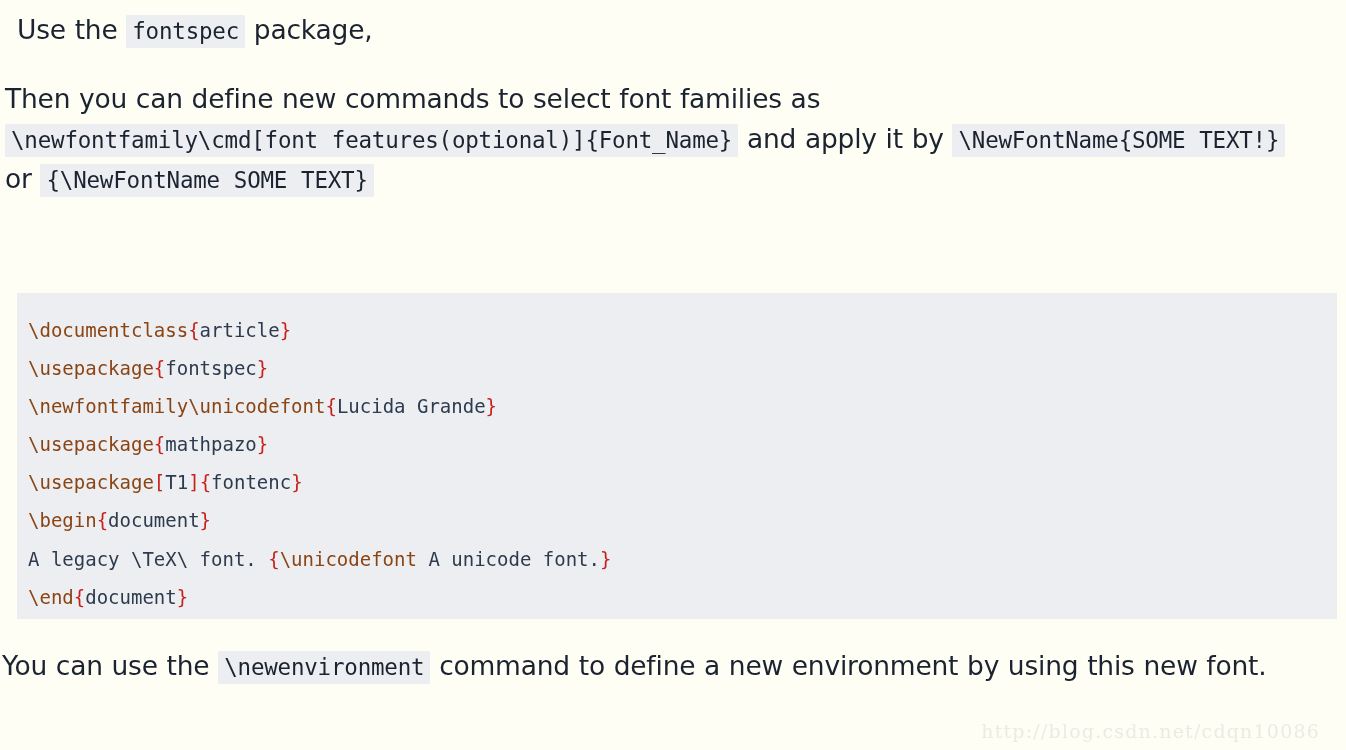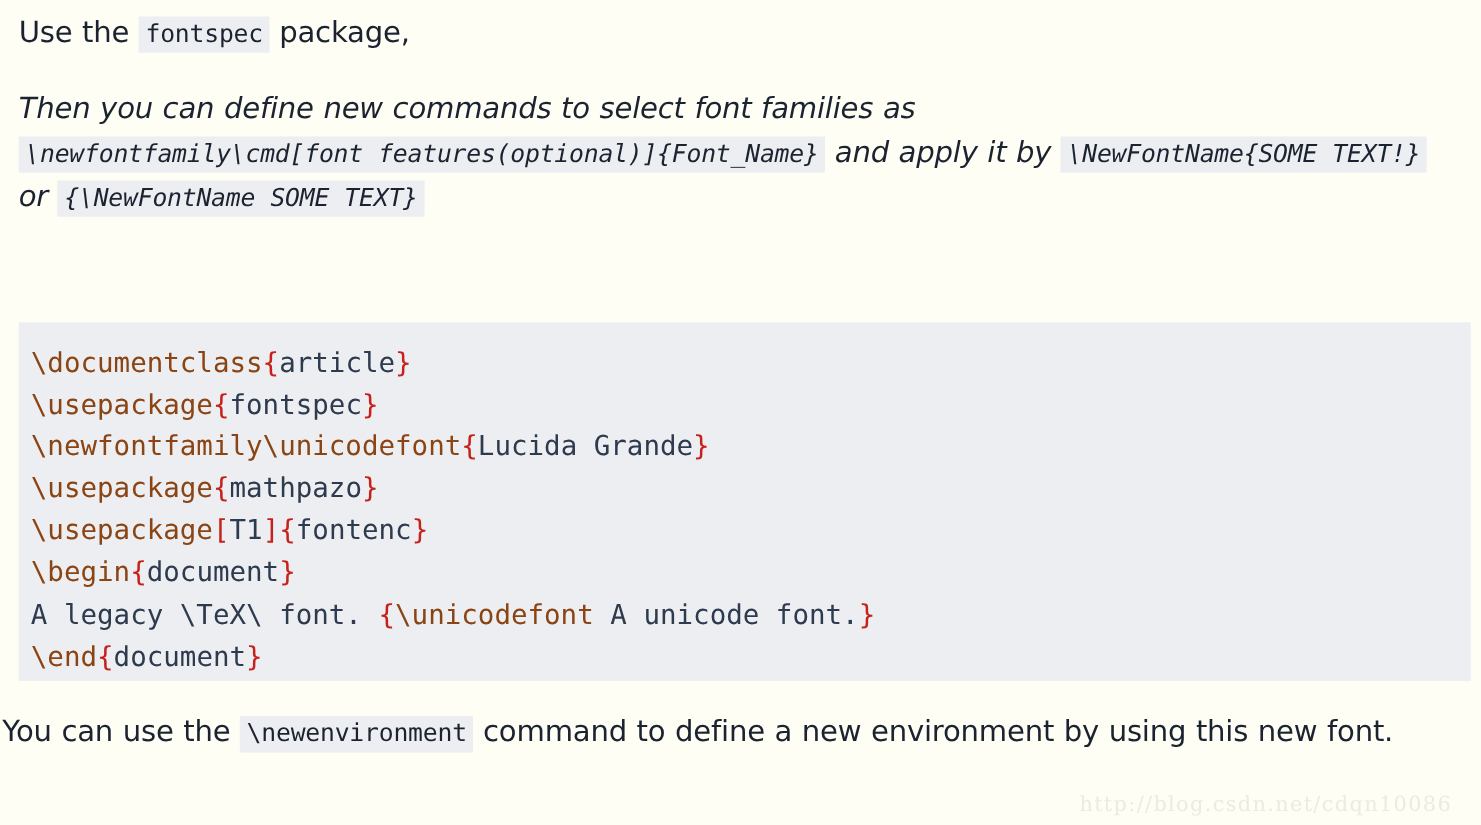--- a/index.html
+++ b/index.html
@@ -27,21 +27,21 @@
   .para {
     font-family: "DejaVu Sans", sans-serif;
     font-size: 26.5px;
     line-height: 40px;
     color: #1c2330;
     letter-spacing: -0.2px;
     word-spacing: 0.5px;
     margin: 0;
   }
   .para.p1 { position: absolute; left: 17px; top: 10px; }
-  .para.p2 { position: absolute; left: 17px; top: 79px; width: 1312px; font-style: italic; }
+  .para.p2 { position: absolute; left: 5px; top: 79px; width: 1312px; }
   .para.p3 { position: absolute; left: 17px; top: 229px; }
   .para.p4 { position: absolute; left: 2px; top: 646px; width: 1300px; }
 
   
   code.inl {
     font-family: "DejaVu Sans Mono", monospace;
     font-size: 22.5px;
     background: #eceef2;
     color: #1c2330;
     padding: 3px 6px 4px 6px;
@@ -54,21 +54,21 @@
   .codeblock {
     position: absolute;
     left: 17px;
     top: 293px;
     width: 1320px;
     height: 326px;
     background: #eceef1;
     box-sizing: border-box;
     padding: 18px 0 18px 11px;
     font-family: "DejaVu Sans Mono", monospace;
-    font-size: 25px;
+    font-size: 19px;
     line-height: 38.1px;
     color: #2e3b4e;
     white-space: pre;
     overflow: hidden;
   }
   .codeblock .line { display: block; height: 38.1px; }
   .cmd  { color: #8b4413; }
   .brc  { color: #c7211b; }
   .txt  { color: #2e3b4e; }
 

